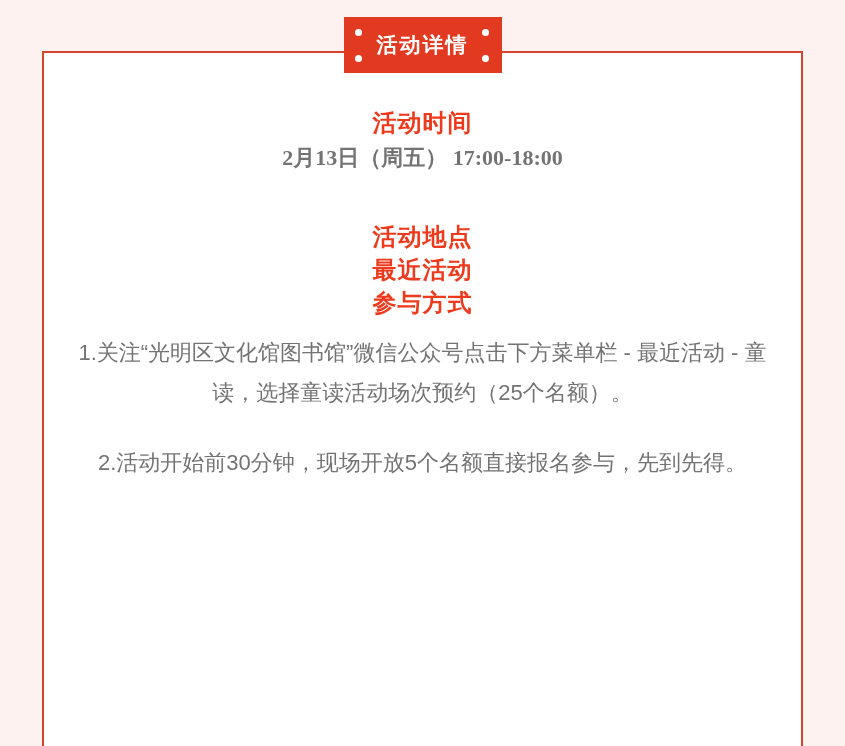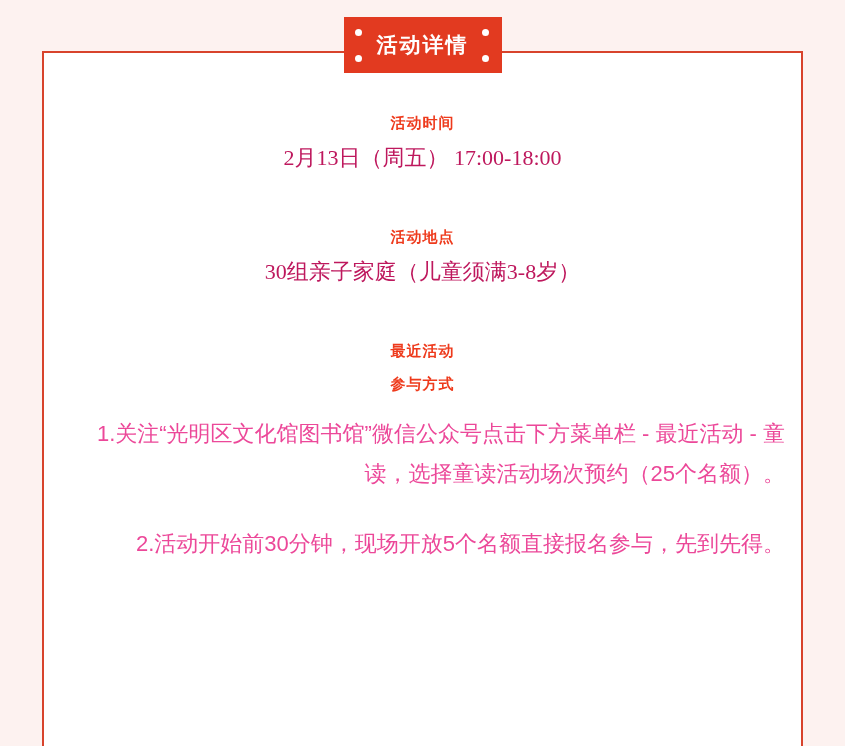--- a/index.html
+++ b/index.html
@@ -45,39 +45,40 @@
     background: #ffffff;
   }
   .dot.tl { left: 11px;  top: 12px; }
   .dot.bl { left: 11px;  bottom: 11px; }
   .dot.tr { right: 13px; top: 12px; }
   .dot.br { right: 13px; bottom: 11px; }
 
   .section { text-align: center; }
   .section-heading {
     color: #ee3a1c;
-    font-size: 15px;
+    font-size: 24px;
     font-weight: bold;
     line-height: 20px;
     margin: 0 0 13px 0;
     letter-spacing: 1px;
   }
   .section-value {
     font-family: "Liberation Serif", "DejaVu Serif", serif;
     font-size: 22px;
     line-height: 24px;
-    color: #be185d;
+    color: #737373;
     margin: 0 0 57px 0;
+    font-weight: bold;
   }
   .participation-heading { margin-bottom: 20px; }
   .para {
-    text-align: right;
+    text-align: center;
     font-size: 22px;
     line-height: 40px;
-    color: #ec4899;
+    color: #737373;
     margin: 0 0 30px 0;
   }
 </style>
 </head>
 <body>
 
 <div class="page">
 
   <div class="badge">
     <span class="dot tl"></span>
@@ -90,21 +91,20 @@
   <div class="content-box">
 
     <div class="section">
       <h3 class="section-heading">活动时间</h3>
       <p class="section-value">2月13日（周五） 17:00-18:00</p>
     </div>
 
 
     <div class="section">
       <h3 class="section-heading">活动地点</h3>
-      <p class="section-value">30组亲子家庭（儿童须满3-8岁）</p>
     </div>
 
     <div class="section">
       <h3 class="section-heading">最近活动</h3>
     </div>
 
     <div class="section">
       <h3 class="section-heading participation-heading">参与方式</h3>
       <p class="para">1.关注“光明区文化馆图书馆”微信公众号点击下方菜单栏 - 最近活动 - 童读，选择童读活动场次预约（25个名额）。</p>
       <p class="para">2.活动开始前30分钟，现场开放5个名额直接报名参与，先到先得。</p>

